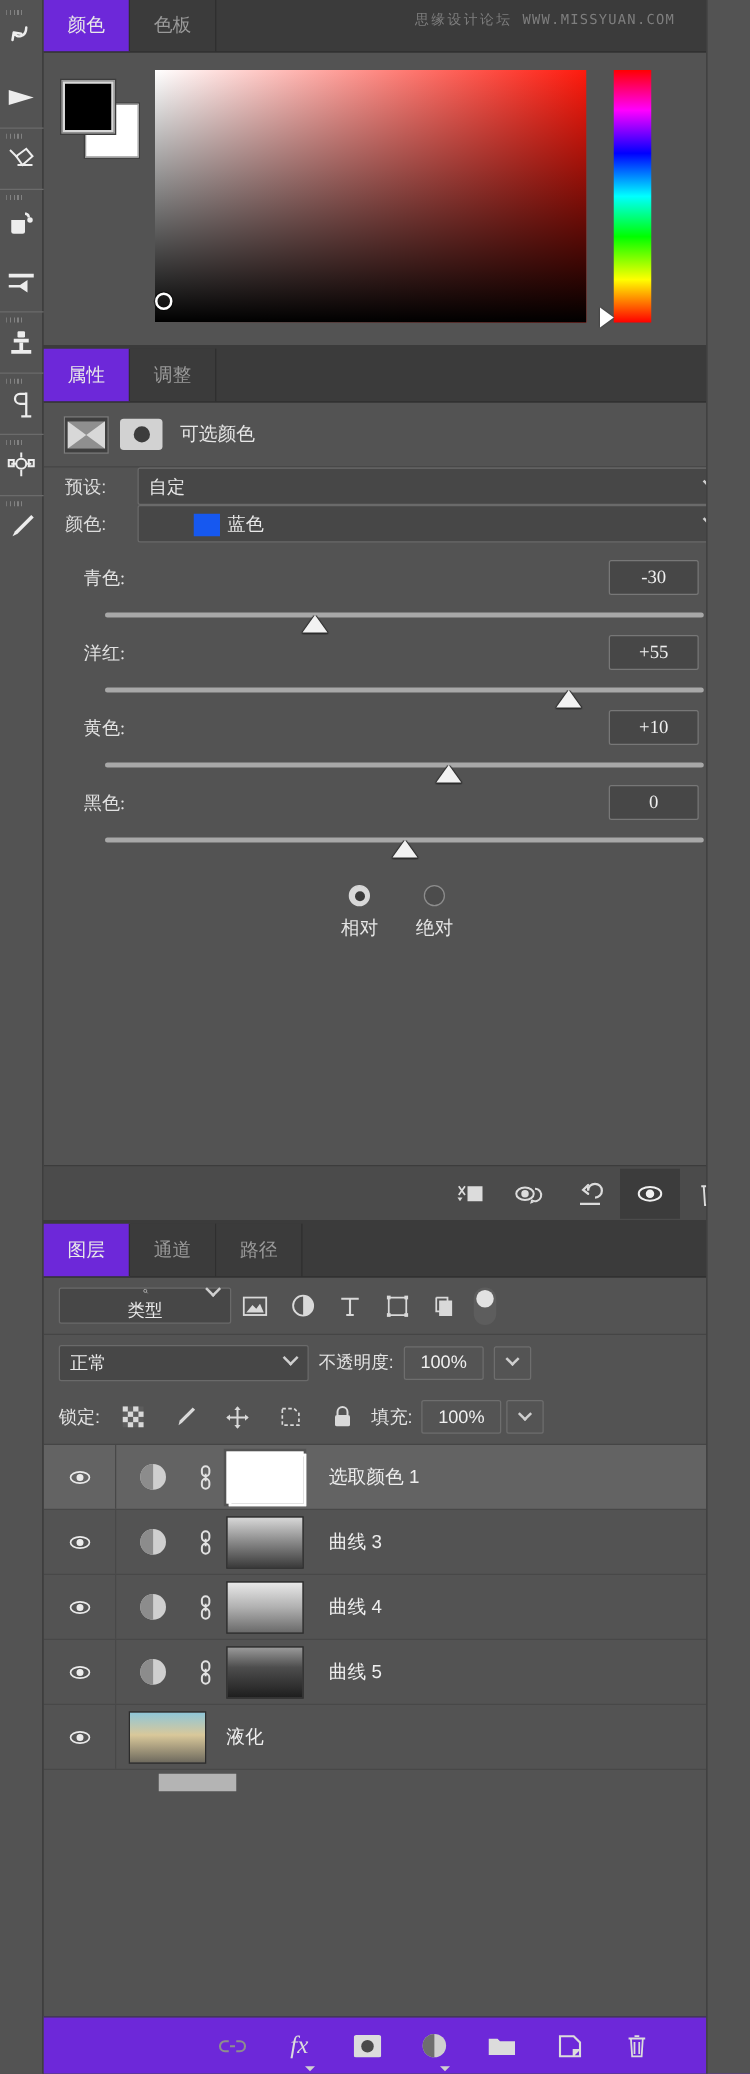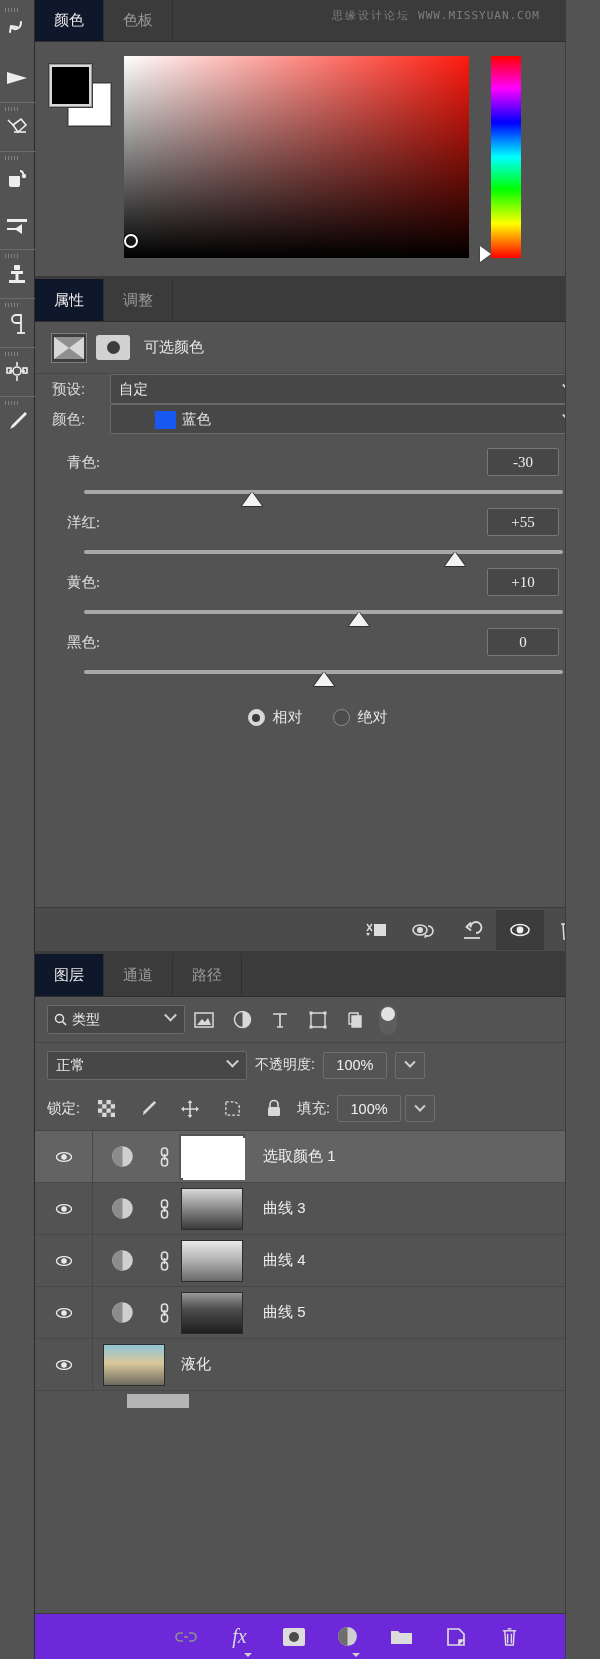--- a/index.html
+++ b/index.html
@@ -40,21 +40,21 @@
   .panel { background: #535353; position: relative; }
   .tabbar {
     height: 42px; background: #3b3b3b; display: flex; align-items: flex-end;
     position: relative; border-bottom: 1px solid #2f2f2f;
   }
   .tab {
     height: 42px; padding: 0 19px; display: flex; align-items: center;
     color: #9a9a9a; font-size: 15px; background: #3b3b3b;
     border-right: 1px solid #2f2f2f;
   }
-  .tab.active { background: #0f172a; color: #e9e9e9; }
+  .tab.active { background: #6d28d9; color: #e9e9e9; }
   .tabfill { flex: 1; }
   .hamburger {
     width: 30px; display: flex; flex-direction: column; justify-content: center;
     align-items: center; gap: 3px; margin-right: 10px; margin-bottom: 14px;
   }
   .hamburger i { display: block; width: 16px; height: 2px; background: #b9b9b9; }
 
   
   #colorPanel { height: 276px; }
   .colorbody { display: flex; padding: 14px 16px 0 14px; }
@@ -144,21 +144,21 @@
   .thumb {
     position: absolute; top: 2px; width: 0; height: 0; transform: translateX(-50%);
     border-left: 10px solid transparent; border-right: 10px solid transparent;
     border-bottom: 14px solid #f2f2f2; filter: drop-shadow(0 1px 0 #2d2d2d) drop-shadow(1px 0 0 #2d2d2d) drop-shadow(-1px 0 0 #2d2d2d);
   }
 
   .radiorow {
     display: flex; align-items: center; justify-content: center;
     gap: 30px; margin-top: 34px;
   }
-  .radio { display: flex; align-items: center; gap: 8px; color: #e6e6e6; font-size: 15px; }
+  .radio { display: flex; align-items: center; gap: 8px; color: #e6e6e6; font-size: 15px; flex-direction: column; }
   .rdot {
     width: 17px; height: 17px; border-radius: 50%; border: 1px solid #8d8d8d;
     background: #4c4c4c; display: flex; align-items: center; justify-content: center;
   }
   .rdot.on { background: #d8d8d8; border-color: #d8d8d8; }
   .rdot.on::after { content: ""; width: 8px; height: 8px; border-radius: 50%; background: #3a3a3a; }
 
   .propfoot {
     height: 44px; background: #4b4b4b; border-top: 1px solid #3c3c3c;
     display: flex; align-items: center; justify-content: flex-end;
@@ -172,21 +172,21 @@
 
   
   #layersPanel { display: flex; flex-direction: column; flex: 1; }
   .filterrow {
     height: 46px; display: flex; align-items: center; padding: 0 12px; gap: 0;
     border-bottom: 1px solid #454545;
   }
   .typesel {
     width: 138px; height: 29px; background: #474747; border: 1px solid #6a6a6a;
     border-radius: 2px; display: flex; align-items: center; padding: 0 6px;
-    color: #e9e9e9; font-size: 14px; gap: 5px; position: relative;
+    color: #e9e9e9; font-size: 14px; gap: 5px; position: relative; flex-direction: column;
   }
   .ficon { width: 38px; display: flex; align-items: center; justify-content: center; color: #d9d9d9; }
   .toggleknob {
     margin-left: 4px; width: 18px; height: 30px; border-radius: 9px; background: #5d5d5d;
     display: flex; align-items: flex-start; justify-content: center; padding-top: 2px;
   }
   .toggleknob .k { width: 14px; height: 14px; border-radius: 50%; background: #e2e2e2; }
 
   .blendrow { height: 44px; display: flex; align-items: center; padding: 0 12px; gap: 8px; }
   .blendsel {

